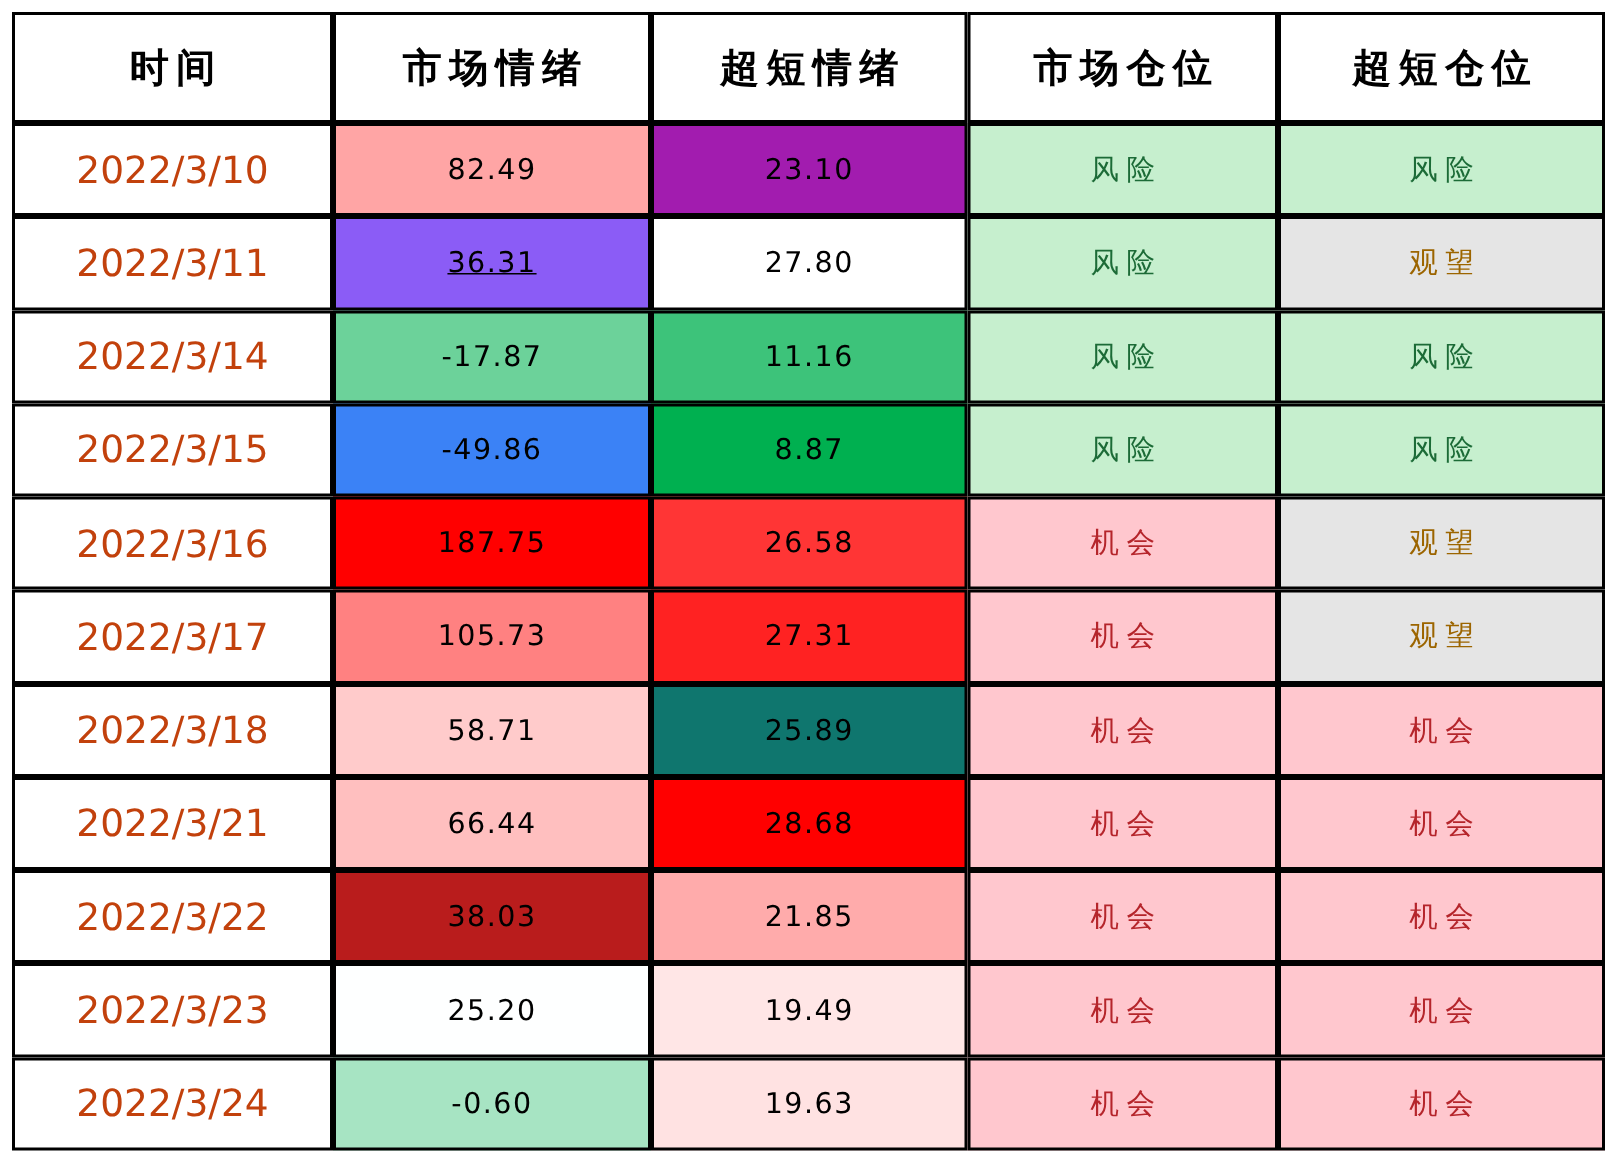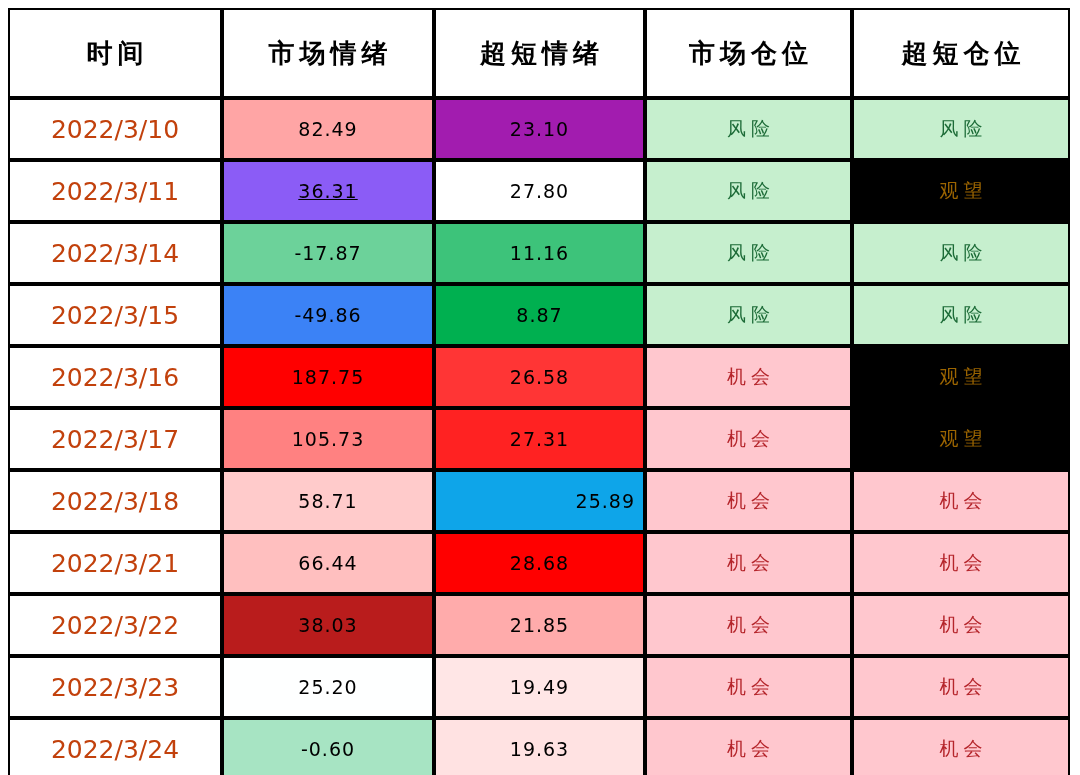--- a/index.html
+++ b/index.html
@@ -29,21 +29,21 @@
     border-collapse: separate;
     border-spacing: 0;
     table-layout: fixed;
   }
 
   table.grid td,
   table.grid th {
     border: 2px solid #000000;
     text-align: center;
     vertical-align: middle;
-    padding: 8px;
+    padding: 0;
     margin: 0;
     overflow: hidden;
     white-space: nowrap;
   }
 
   
   col.c-date  { width: 214px; }
   col.c-num   { width: 212px; }
   col.c-num2  { width: 211px; }
   col.c-pos   { width: 207px; }
@@ -81,21 +81,21 @@
   td.pos {
     font-size: 19px;
     letter-spacing: 5px;
     text-indent: 5px;
     font-family: "Liberation Serif", "DejaVu Serif", serif;
   }
 
   
   td.pos.risk    { background: #C6EFCE; color: #1C6B37; }
   td.pos.chance  { background: #FFC7CE; color: #B5252B; }
-  td.pos.watch   { background: #000000; color: #9C6500; }
+  td.pos.watch   { background: #e5e5e5; color: #9C6500; }
 </style>
 </head>
 <body>
 
 <div id="sheet">
   <table class="grid">
     <colgroup>
       <col class="c-date">
       <col class="c-num">
       <col class="c-num2">
@@ -150,21 +150,21 @@
         <tr>
           <td class="date">2022/3/17</td>
           <td class="num" style="background: rgb(255, 129, 129);">105.73</td>
           <td class="num" style="background: rgb(255, 34, 34);">27.31</td>
           <td class="pos chance">机会</td>
           <td class="pos watch">观望</td>
         </tr>
         <tr>
           <td class="date">2022/3/18</td>
           <td class="num" style="background: rgb(255, 203, 203);">58.71</td>
-          <td class="num" style="background: #0ea5e9; text-align: right;">25.89</td>
+          <td class="num" style="background: #0f766e;">25.89</td>
           <td class="pos chance">机会</td>
           <td class="pos chance">机会</td>
         </tr>
         <tr>
           <td class="date">2022/3/21</td>
           <td class="num" style="background: rgb(255, 191, 191);">66.44</td>
           <td class="num" style="background: rgb(255, 0, 0);">28.68</td>
           <td class="pos chance">机会</td>
           <td class="pos chance">机会</td>
         </tr>

